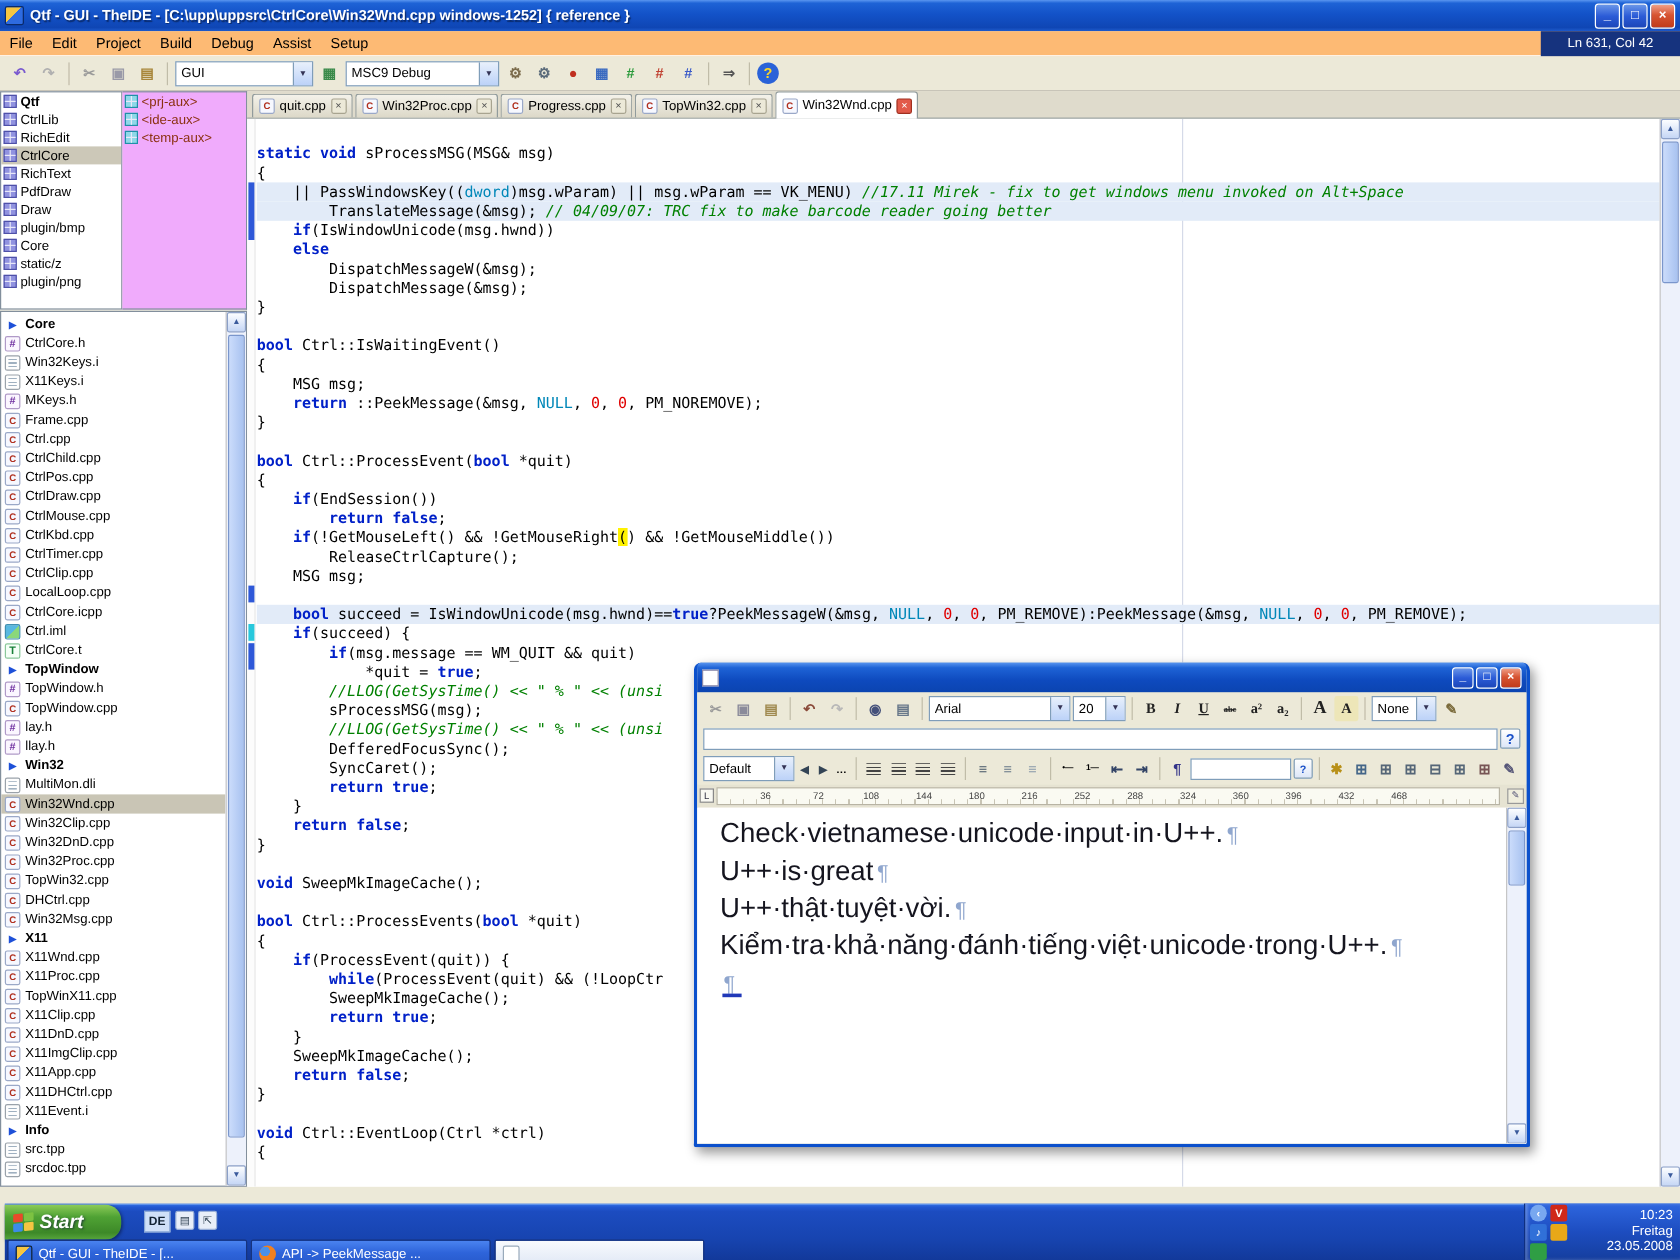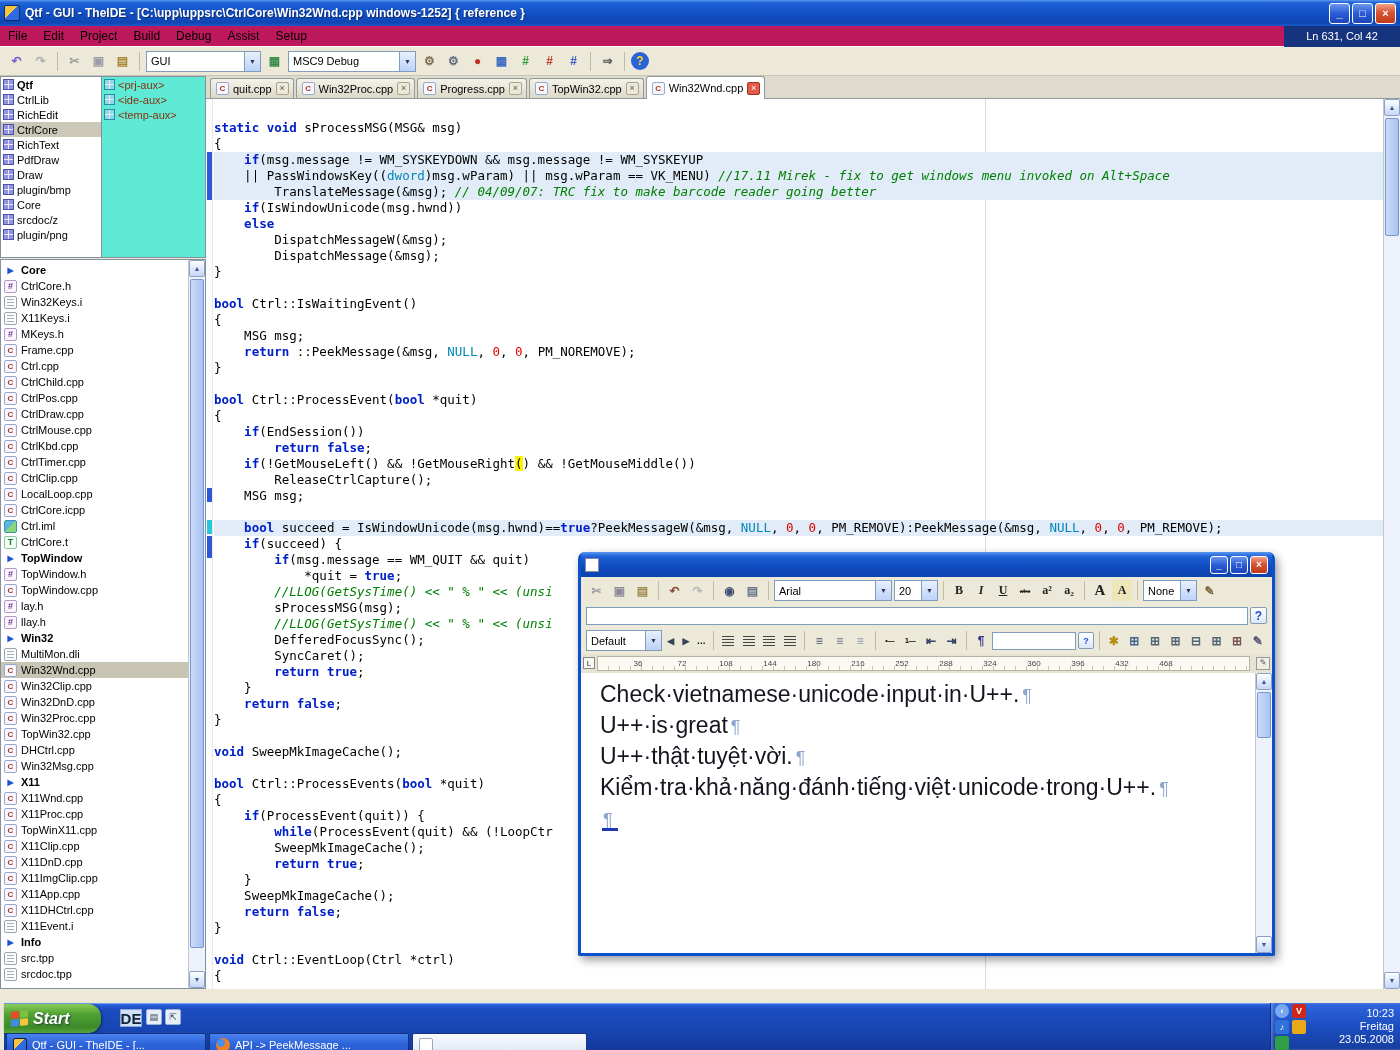--- a/index.html
+++ b/index.html
@@ -10,21 +10,21 @@
 .titlebar{position:absolute;top:0;left:0;right:0;height:26px;display:flex;align-items:center;gap:5px;padding:0 4px;
  background:linear-gradient(180deg,#5A96F0 0%,#1E63D6 10%,#1352C8 45%,#0F46B4 88%,#1E5ACB 100%)}
 .appicon{width:16px;height:16px;flex:none;border-radius:2px;background:linear-gradient(135deg,#F5C542 0 45%,#2E6BE0 45% 100%);border:1px solid #0A2A6A}
 .title{flex:1;color:#fff;font-size:12px;font-weight:bold;white-space:nowrap;overflow:hidden;text-shadow:1px 1px 1px #0A2A6A}
 .winbtns{display:flex;gap:2px}
 .winbtn{width:21px;height:21px;border:1px solid #fff;border-radius:3px;display:flex;align-items:center;justify-content:center;
  color:#fff;font-size:11px;font-weight:bold;background:linear-gradient(180deg,#6A96E8,#2B5BD7 50%,#1C46B8)}
 .winbtn.close{background:linear-gradient(180deg,#F0A088,#D75432 45%,#C03A1A)}
 
 
-.menubar{position:absolute;top:26px;left:0;right:0;height:21px;background:#be185d;display:flex;align-items:center;font-size:12px;border-bottom:1px solid #FFF}
+.menubar{position:absolute;top:26px;left:0;right:0;height:21px;background:#fdba74;display:flex;align-items:center;font-size:12px;border-bottom:1px solid #FFF}
 .menu-item{padding:2px 8px;cursor:default}
 .lncol{margin-left:auto;height:21px;min-width:116px;background:#16337E;color:#fff;font-size:11px;display:flex;align-items:center;justify-content:center;padding:0 8px}
 
 
 .toolbar{position:absolute;top:47px;left:0;right:0;height:29px;background:#ECE9D8;display:flex;align-items:center;gap:3px;padding:0 6px;border-bottom:1px solid #C8C4B8}
 .tbicon{width:21px;height:21px;display:flex;align-items:center;justify-content:center;font-size:12px;font-weight:bold;border-radius:2px}
 .tbicon.help{background:#2A62D8;color:#FFD824;border-radius:50%;width:18px;height:18px;font-size:12px}
 .tbicon.sm{width:15px;font-size:9px}
 .tbicon.tiny{font-size:7px;letter-spacing:0}
 .tbicon.qm{color:#1A50C8;border:1px solid #7F9DB9;background:linear-gradient(#FFF,#DCE6F8);width:17px;height:17px}
@@ -36,21 +36,21 @@
 .tbicon.al::before{content:"";width:12px;height:10px;background:repeating-linear-gradient(180deg,#444 0 1px,transparent 1px 3px)}
 .tbsep{width:1px;height:19px;background:#C0BCA8;margin:0 3px;flex:none}
 .combo{height:21px;background:#fff;border:1px solid #7F9DB9;display:flex;align-items:center;font-size:11px;padding-left:4px;flex:none}
 .combo-val{flex:1;white-space:nowrap;overflow:hidden}
 .combo-arrow{width:16px;height:100%;margin-left:auto;border-left:1px solid #7F9DB9;background:linear-gradient(#E8F0FC,#BCD2F8);display:flex;align-items:center;justify-content:center;font-size:7px;color:#335}
 .minifield{height:18px;background:#fff;border:1px solid #7F9DB9}
 
 
 .pkgpane{position:absolute;top:76px;left:0;width:206px;height:182px;display:flex}
 .pkglist{width:102px;background:#fff;border:1px solid #828F9C;overflow:hidden}
-.auxlist{width:104px;background:#5eead4;border:1px solid #828F9C;border-left:none;overflow:hidden}
+.auxlist{width:104px;background:#f0abfc;border:1px solid #828F9C;border-left:none;overflow:hidden}
 .pitem{height:15px;display:flex;align-items:center;gap:3px;font-size:11px;padding:0 2px;white-space:nowrap}
 .pitem.sel{background:#CCC8B8}
 .pitem.bold .plbl{font-weight:bold}
 .aux-lbl{color:#8B3010}
 .pkg-ic{width:11px;height:11px;flex:none;position:relative;background:#9193E0;border:1px solid #4E50A8}
 .pkg-ic::before{content:"";position:absolute;left:4px;top:0;width:1px;height:100%;background:#E8E8F8}
 .pkg-ic::after{content:"";position:absolute;top:4px;left:0;width:100%;height:1px;background:#E8E8F8}
 .pkg-ic.aux{background:#8FD8E8;border-color:#2090A8}
 
 .filepane{position:absolute;top:259px;left:0;width:206px;bottom:61px;background:#fff;border:1px solid #828F9C;display:flex}
@@ -122,21 +122,21 @@
 
 
 .taskbar{position:absolute;left:4px;right:0;bottom:0;height:47px;z-index:100;
  background:linear-gradient(180deg,#3A77E8 0%,#2258D2 6%,#1C4CC0 14%,#1744B0 62%,#12399A 100%);box-shadow:inset 0 1px 0 #6FA0EE}
 .start{position:absolute;left:0;top:1px;height:29px;width:97px;border-radius:0 13px 13px 0;display:flex;align-items:center;gap:5px;padding:0 12px 0 7px;
  background:linear-gradient(180deg,#8CCB58 0%,#4FA234 35%,#3D8928 80%,#57A53C 100%);box-shadow:1px 1px 3px rgba(0,0,0,.45);
  color:#fff;font-weight:bold;font-style:italic;font-size:16px;text-shadow:1px 1px 2px #243}
 .winflag{width:17px;height:15px;flex:none;display:grid;grid-template-columns:8px 8px;grid-template-rows:7px 7px;gap:1px;transform:skewY(-6deg)}
 .winflag i{border-radius:1px}
 .wf1{background:#E84A2A}.wf2{background:#7DC242}.wf3{background:#3C8CE8}.wf4{background:#F5C542}
-.lang{position:absolute;left:116px;top:6px;width:22px;height:18px;background:#CFE0F8;border:1px solid #89A8D8;color:#123;font-size:15px;font-weight:bold;display:flex;align-items:center;justify-content:center}
+.lang{position:absolute;left:116px;top:6px;width:22px;height:18px;background:#CFE0F8;border:1px solid #89A8D8;color:#123;font-size:10px;font-weight:bold;display:flex;align-items:center;justify-content:center}
 .qlicons{position:absolute;left:142px;top:6px;display:flex;gap:3px}
 .qlicon{width:16px;height:16px;border-radius:2px;background:#E8EEF8;border:1px solid #9AB0D8;font-size:9px;display:flex;align-items:center;justify-content:center;color:#345}
 .tasks{position:absolute;left:2px;top:30px;height:24px;display:flex;gap:3px}
 .task{width:200px;display:flex;align-items:center;gap:5px;padding:0 6px;border-radius:2px;white-space:nowrap;overflow:hidden;
  background:linear-gradient(#4A83F0,#2E64DA 45%,#2557C8);border:1px solid #16337E;color:#fff;font-size:11px}
 .task.light{background:linear-gradient(#F8FAFD,#DEE6F5);color:#223;width:175px}
 .task-ic{width:14px;height:14px;flex:none;border-radius:2px}
 .ti-theide{background:linear-gradient(135deg,#F5C542 0 45%,#2E6BE0 45% 100%);border:1px solid #123}
 .ti-firefox{background:radial-gradient(circle at 35% 35%,#4A90E8 0 30%,#F08020 32% 100%);border-radius:50%}
 .ti-window{background:#fff;border:1px solid #9AB}
@@ -242,21 +242,21 @@
       <div class="pitem">
         <span class="pkg-ic"></span>
         <span class="plbl">plugin/bmp</span>
       </div>
       <div class="pitem">
         <span class="pkg-ic"></span>
         <span class="plbl">Core</span>
       </div>
       <div class="pitem">
         <span class="pkg-ic"></span>
-        <span class="plbl">srcdoc/z</span>
+        <span class="plbl">static/z</span>
       </div>
       <div class="pitem">
         <span class="pkg-ic"></span>
         <span class="plbl">plugin/png</span>
       </div>
     </div>
   <div class="auxlist" id="aux-list">
       <div class="pitem">
         <span class="pkg-ic aux"></span>
         <span class="plbl aux-lbl">&lt;prj-aux&gt;</span>
@@ -494,21 +494,20 @@
     <div class="markers">
       <div class="mark" style="top:53px;height:48px;background:#2E58D8"></div>
       <div class="mark" style="top:389px;height:14px;background:#2E58D8"></div>
       <div class="mark" style="top:421px;height:14px;background:#28C8DC"></div>
       <div class="mark" style="top:437px;height:22px;background:#2E58D8"></div>
     </div>
     <div class="marginline"></div>
     <div class="code" id="code">
         <div class="code-line"><span class="sg-k">static</span><span class="sg-p"> </span><span class="sg-k">void</span><span class="sg-p"> sProcessMSG(MSG&amp; msg)</span></div>
         <div class="code-line"><span class="sg-p">{</span></div>
-        <div class="code-line hl"><span class="sg-p">    </span><span class="sg-k">if</span><span class="sg-p">(msg.message != WM_SYSKEYDOWN &amp;&amp; msg.message != WM_SYSKEYUP</span></div>
         <div class="code-line hl"><span class="sg-p">    || PassWindowsKey((</span><span class="sg-t">dword</span><span class="sg-p">)msg.wParam) || msg.wParam == VK_MENU) </span><span class="sg-c">//17.11 Mirek - fix to get windows menu invoked on Alt+Space</span></div>
         <div class="code-line hl"><span class="sg-p">        TranslateMessage(&amp;msg); </span><span class="sg-c">// 04/09/07: TRC fix to make barcode reader going better</span></div>
         <div class="code-line"><span class="sg-p">    </span><span class="sg-k">if</span><span class="sg-p">(IsWindowUnicode(msg.hwnd))</span></div>
         <div class="code-line"><span class="sg-p">    </span><span class="sg-k">else</span></div>
         <div class="code-line"><span class="sg-p">        DispatchMessageW(&amp;msg);</span></div>
         <div class="code-line"><span class="sg-p">        DispatchMessage(&amp;msg);</span></div>
         <div class="code-line"><span class="sg-p">}</span></div>
         <div class="code-line"></div>
         <div class="code-line"><span class="sg-k">bool</span><span class="sg-p"> Ctrl::IsWaitingEvent()</span></div>
         <div class="code-line"><span class="sg-p">{</span></div>

